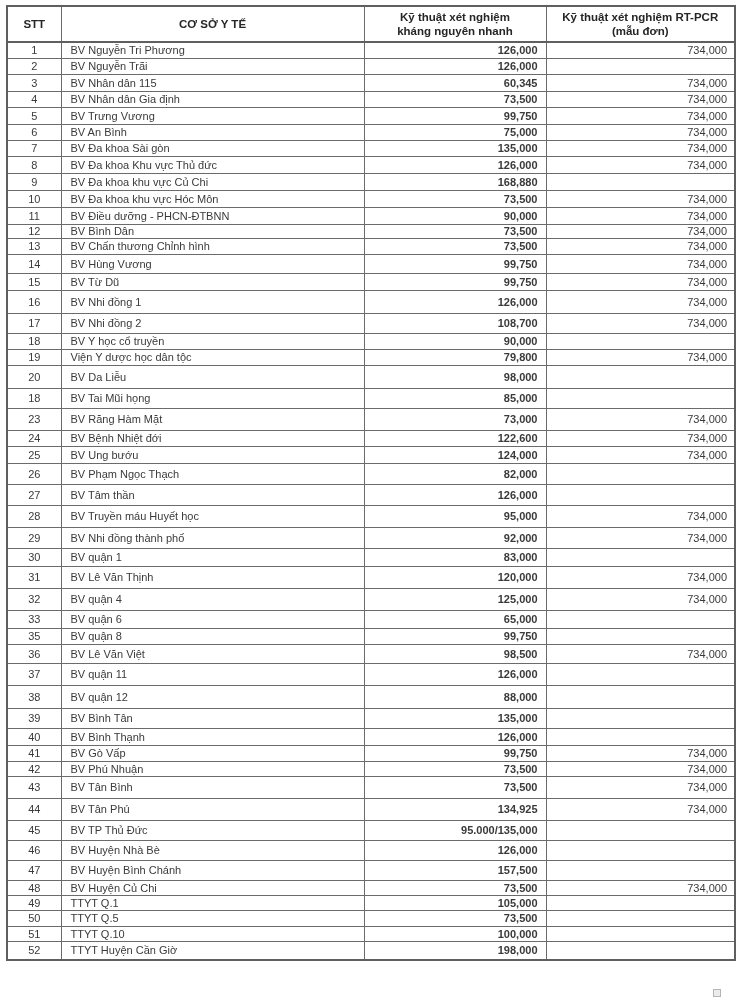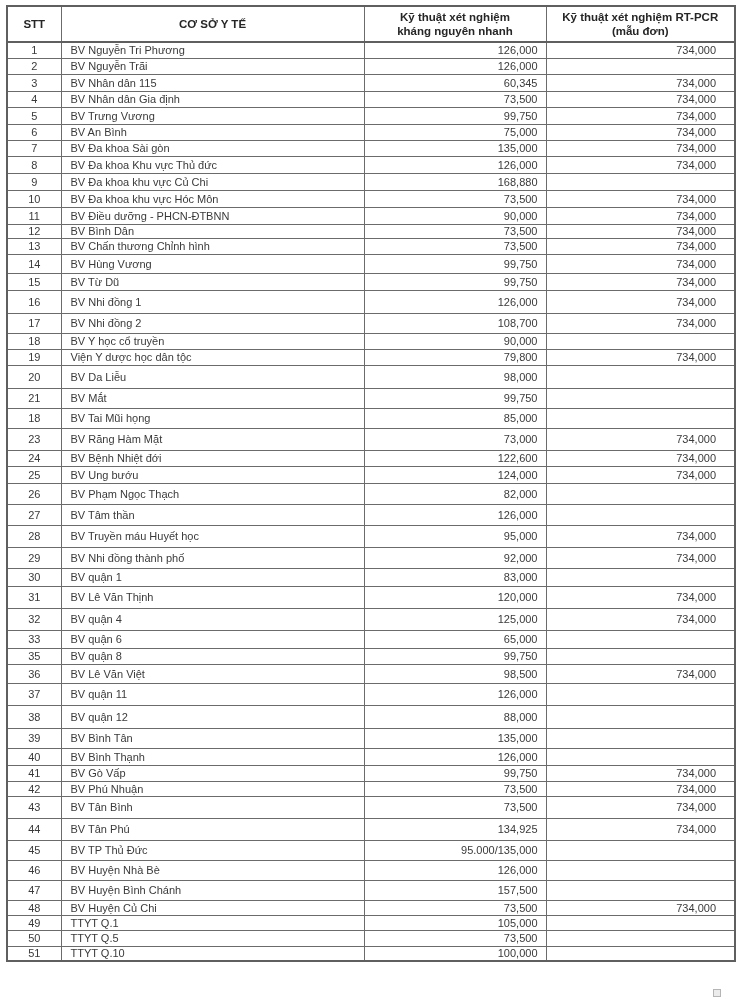--- a/index.html
+++ b/index.html
@@ -46,22 +46,22 @@
     text-align: center;
     white-space: pre-line;
     line-height: 1.25;
     height: 30px;
     padding: 2px 4px;
     font-size: 11.5px;
     border-bottom: 2px solid #5f5f5f;
   }
   .price-table td.c-stt     { text-align: center; }
   .price-table td.c-facility{ text-align: left; padding-left: 9px; }
-  .price-table td.c-antigen { text-align: right; padding-right: 8px; }
-  .price-table td.c-pcr     { text-align: right; padding-right: 18px; }
+  .price-table td.c-antigen { text-align: right; padding-right: 8px; font-weight: bold; }
+  .price-table td.c-pcr     { text-align: right; padding-right: 7px; }
 
   .resize-handle {
     position: absolute;
     right: 3px;
     bottom: 3px;
     width: 8px;
     height: 8px;
     background: #ececec;
     border: 1px solid #b5b5b5;
     box-sizing: border-box;
@@ -204,26 +204,20 @@
           <td class="c-antigen">79,800</td>
           <td class="c-pcr">734,000</td>
         </tr>
         <tr style="height: 23px;">
           <td class="c-stt">20</td>
           <td class="c-facility">BV Da Liễu</td>
           <td class="c-antigen">98,000</td>
           <td class="c-pcr"></td>
         </tr>
         <tr style="height: 20px;">
-          <td class="c-stt">21</td>
-          <td class="c-facility">BV Mắt</td>
-          <td class="c-antigen">99,750</td>
-          <td class="c-pcr"></td>
-        </tr>
-        <tr style="height: 20px;">
           <td class="c-stt">18</td>
           <td class="c-facility">BV Tai Mũi họng</td>
           <td class="c-antigen">85,000</td>
           <td class="c-pcr"></td>
         </tr>
         <tr style="height: 22px;">
           <td class="c-stt">23</td>
           <td class="c-facility">BV Răng Hàm Mặt</td>
           <td class="c-antigen">73,000</td>
           <td class="c-pcr">734,000</td>
@@ -383,18 +377,24 @@
           <td class="c-facility">TTYT Q.5</td>
           <td class="c-antigen">73,500</td>
           <td class="c-pcr"></td>
         </tr>
         <tr style="height: 15px;">
           <td class="c-stt">51</td>
           <td class="c-facility">TTYT Q.10</td>
           <td class="c-antigen">100,000</td>
           <td class="c-pcr"></td>
         </tr>
+        <tr style="height: 19px;">
+          <td class="c-stt">52</td>
+          <td class="c-facility">TTYT Huyện Cần Giờ</td>
+          <td class="c-antigen">198,000</td>
+          <td class="c-pcr"></td>
+        </tr>
       </tbody>
   </table>
 
   <div class="resize-handle"></div>
 
 </div>
 
 </body></html>

